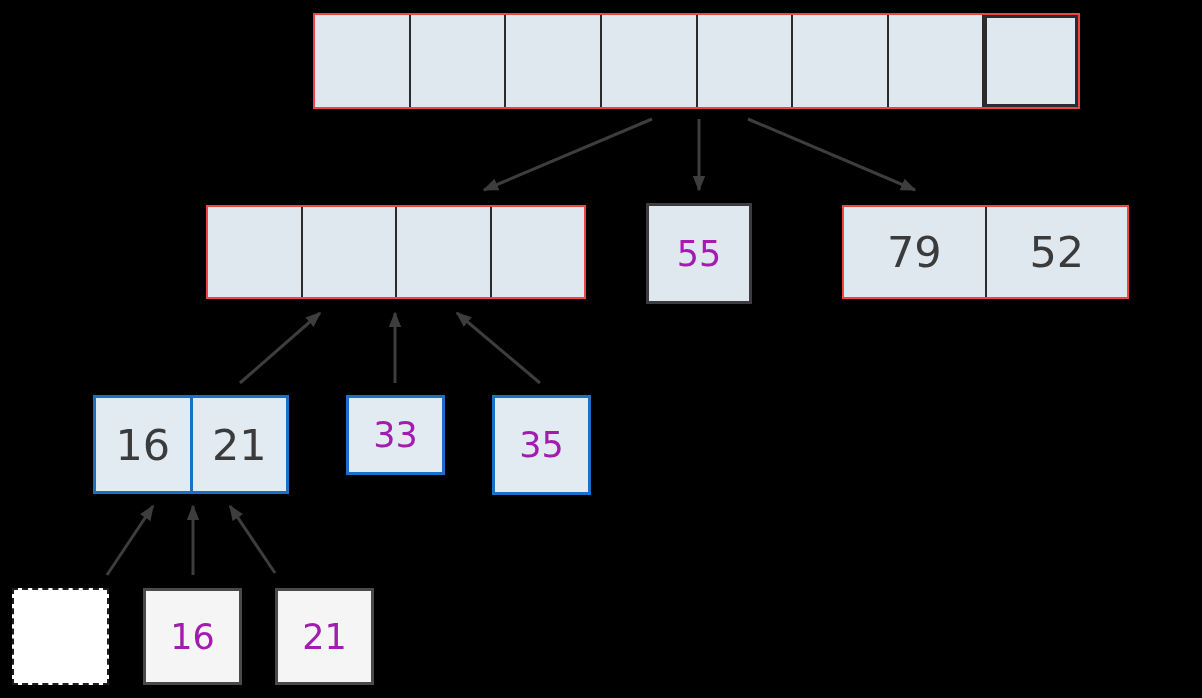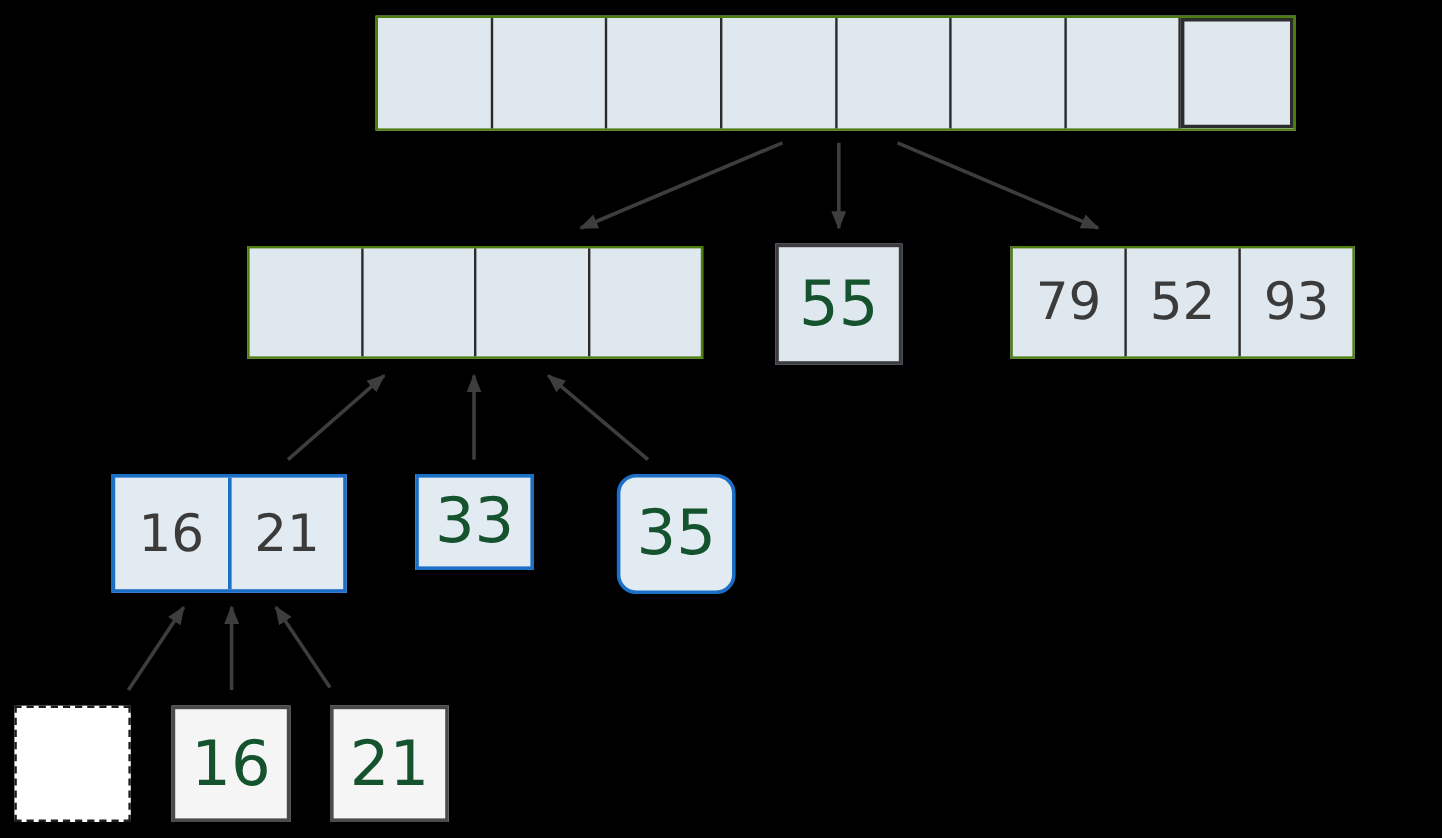--- a/index.html
+++ b/index.html
@@ -19,21 +19,21 @@
     position: absolute;
     left: 0; top: 0;
     pointer-events: none;
   }
   
   .row {
     position: absolute;
     display: flex;
     box-sizing: border-box;
     background: #dfe8ef;
-    border: 2px solid #4d7c0f;
+    border: 2px solid #ef4444;
   }
   .row .cell {
     flex: 1 1 0;
     display: flex;
     align-items: center;
     justify-content: center;
     font-size: 43px;
     color: #3b3b3b;
     box-sizing: border-box;
   }
@@ -41,38 +41,38 @@
   .row.blue { border: 3px solid #1b6fc6; background: #e2eaf2; }
   .row.blue .cell + .cell { border-left: 3px solid #1b6fc6; }
   .cell.thick-outline { box-shadow: inset 0 0 0 3px #2c2c2c; }
   
   .box {
     position: absolute;
     display: flex;
     align-items: center;
     justify-content: center;
     box-sizing: border-box;
-    font-size: 52px;
-    color: #14532d;
+    font-size: 35px;
+    color: #a21caf;
     background: #dfe8ef;
     text-align: center;
   }
   .box.dark-border  { border: 3px solid #3b3b40; }
   .box.blue         { border: 3px solid #1b6fc6; background: #e2eaf2; }
   .box.gray         { border: 3px solid #4a4a4a; background: #f5f5f5; }
   .box.dashed       { border: 2px dashed #1c1c1c; background: #ffffff; }
 
   
   #top-row   { left: 313px; top: 13px;  width: 767px; height: 96px; }
   #l2-left   { left: 206px; top: 205px; width: 380px; height: 94px; }
   #l2-single { left: 646px; top: 203px; width: 106px; height: 101px; }
   #l2-right  { left: 842px; top: 205px; width: 287px; height: 94px; }
   #l3-pair   { left: 93px;  top: 395px; width: 196px; height: 99px; }
   #l3-single-a { left: 346px; top: 395px; width: 99px; height: 80px; }
-  #l3-single-b { left: 514px; top: 395px; width: 99px; height: 100px; border-radius: 16px; }
+  #l3-single-b { left: 492px; top: 395px; width: 99px; height: 100px; }
   #l4-dashed   { left: 12px;  top: 588px; width: 97px; height: 97px; }
   #l4-single-a { left: 143px; top: 588px; width: 99px; height: 97px; }
   #l4-single-b { left: 275px; top: 588px; width: 99px; height: 97px; }
 </style>
 </head>
 <body>
 
 <div id="stage">
 
   <div class="row" id="top-row">
@@ -91,21 +91,20 @@
     <div class="cell"></div>
     <div class="cell"></div>
     <div class="cell"></div>
   </div>
 
   <div class="box dark-border" id="l2-single">55</div>
 
   <div class="row" id="l2-right">
     <div class="cell">79</div>
     <div class="cell">52</div>
-    <div class="cell">93</div>
   </div>
 
   <div class="row blue" id="l3-pair">
     <div class="cell">16</div>
     <div class="cell">21</div>
   </div>
   <div class="box blue" id="l3-single-a">33</div>
   <div class="box blue" id="l3-single-b">35</div>
 
   <div class="box dashed" id="l4-dashed"></div>

